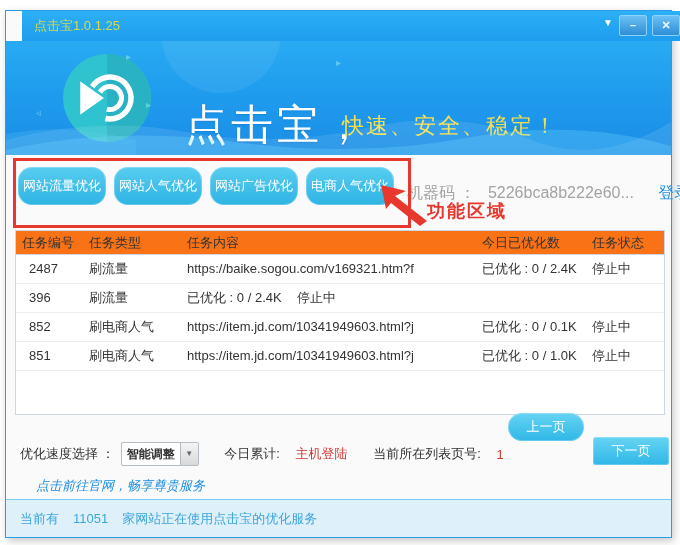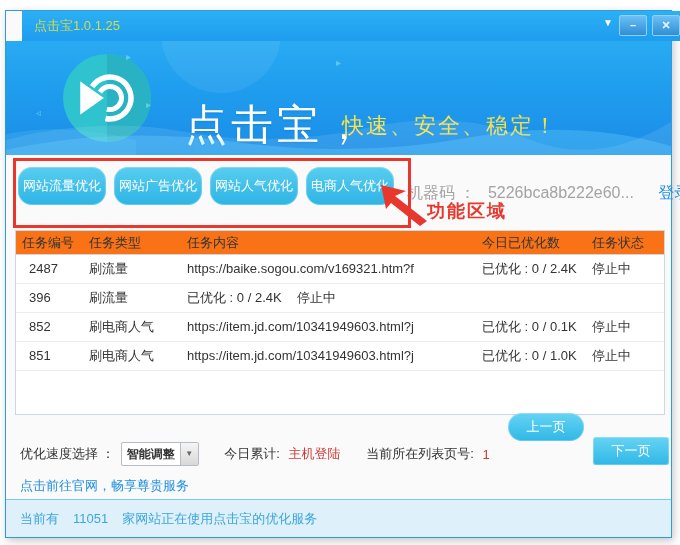--- a/index.html
+++ b/index.html
@@ -99,33 +99,33 @@
     display:inline-block; vertical-align:middle; height:22px; background:#fff;
     border:1px solid #b5bcc4; border-radius:2px; cursor:pointer;
   }
   .combo-text { display:inline-block; font-weight:bold; font-size:12px; padding:0 5px; line-height:22px; }
   .combo-arrow {
     display:inline-block; width:17px; height:22px; line-height:22px; text-align:center;
     background:linear-gradient(180deg,#f5f5f5,#d8d8d8); border-left:1px solid #b5bcc4;
     color:#666; font-size:8px;
   }
   .today-label { margin-left:22px; }
-  .red-val { color:#cc3a34; margin-left:5px; }
+  .red-val { color:#cc3a34; margin-left:12px; }
   .page-label { margin-left:22px; }
   .pg-btn {
     position:absolute; width:76px; height:28px; border-radius:3px; color:#fff;
     font-size:13px; text-align:center; line-height:28px; cursor:pointer;
     background:linear-gradient(180deg,#66d4f3,#2fb7e7);
     box-shadow:inset 0 0 0 1px rgba(255,255,255,0.25);
   }
   .pg-prev { left:502px; top:402px;border-radius:14px; }
   .pg-next { left:587px; top:426px; }
   .site-link {
-    position:absolute; left:14px; top:466px; color:#2090e0; font-size:13px;
-    text-decoration:none; cursor:pointer;
+    position:absolute; left:30px; top:466px; color:#2090e0; font-size:13px;
+    text-decoration:none; cursor:pointer;font-style:italic;
   }
   
   .statusbar {
     position:absolute; left:0; bottom:0; width:100%; height:37px;
     background:#def0fa; border-top:1px solid #79cbf2; color:#3ea6da;
     font-size:13px; line-height:37px;
   }
   .status-prefix { margin-left:14px; }
   .status-count { margin:0 14px; }
 </style>
@@ -159,22 +159,22 @@
       <span class="deco-tri" style="left:330px; top:16px;">▸</span>
       <svg class="waves" viewBox="0 0 665 55" preserveAspectRatio="none">
         <path d="M0,40 Q90,16 180,32 T360,28 T520,38 T665,22 L665,55 L0,55 Z" fill="rgba(255,255,255,0.10)"></path>
         <path d="M0,50 Q110,26 230,42 T460,38 T665,46 L665,55 L0,55 Z" fill="rgba(120,220,255,0.28)"></path>
         <path d="M0,34 Q60,22 130,40 L130,55 L0,55 Z" fill="rgba(110,210,245,0.20)"></path>
       </svg>
     </div>
 
     <div class="feature-group">
       <div class="feature-btn">网站流量优化</div>
+      <div class="feature-btn">网站人气优化</div>
       <div class="feature-btn">网站广告优化</div>
-      <div class="feature-btn">网站人气优化</div>
       <div class="feature-btn">电商人气优化</div>
     </div>
 
     <div class="machine">
       <span class="machine-label">机器码 ：</span>
       <span class="machine-value">5226bca8b222e60...</span>
       <a class="login-link">登录</a>
     </div>
 
     <div class="anno-box"></div>

